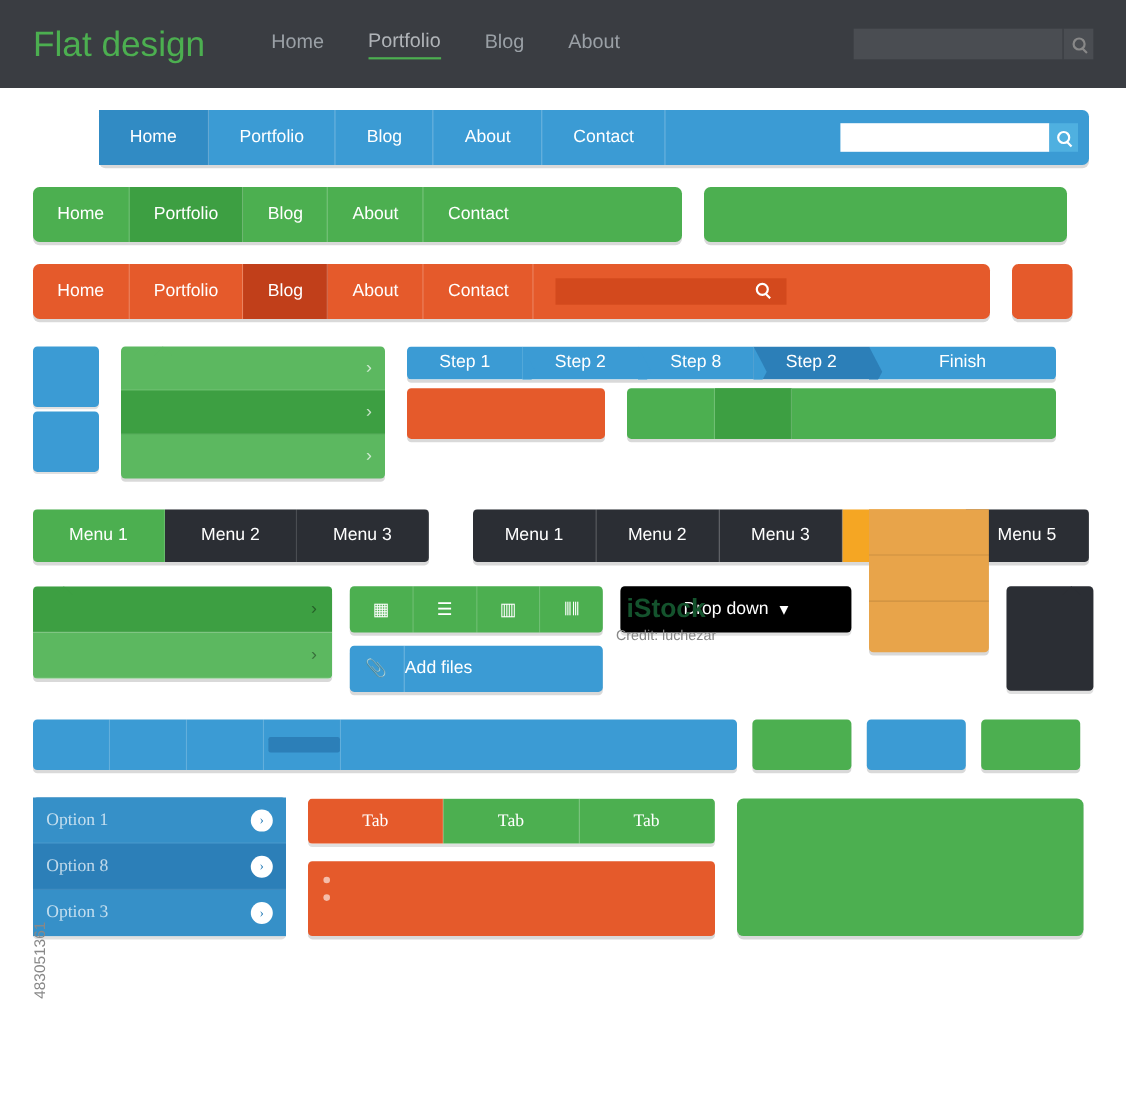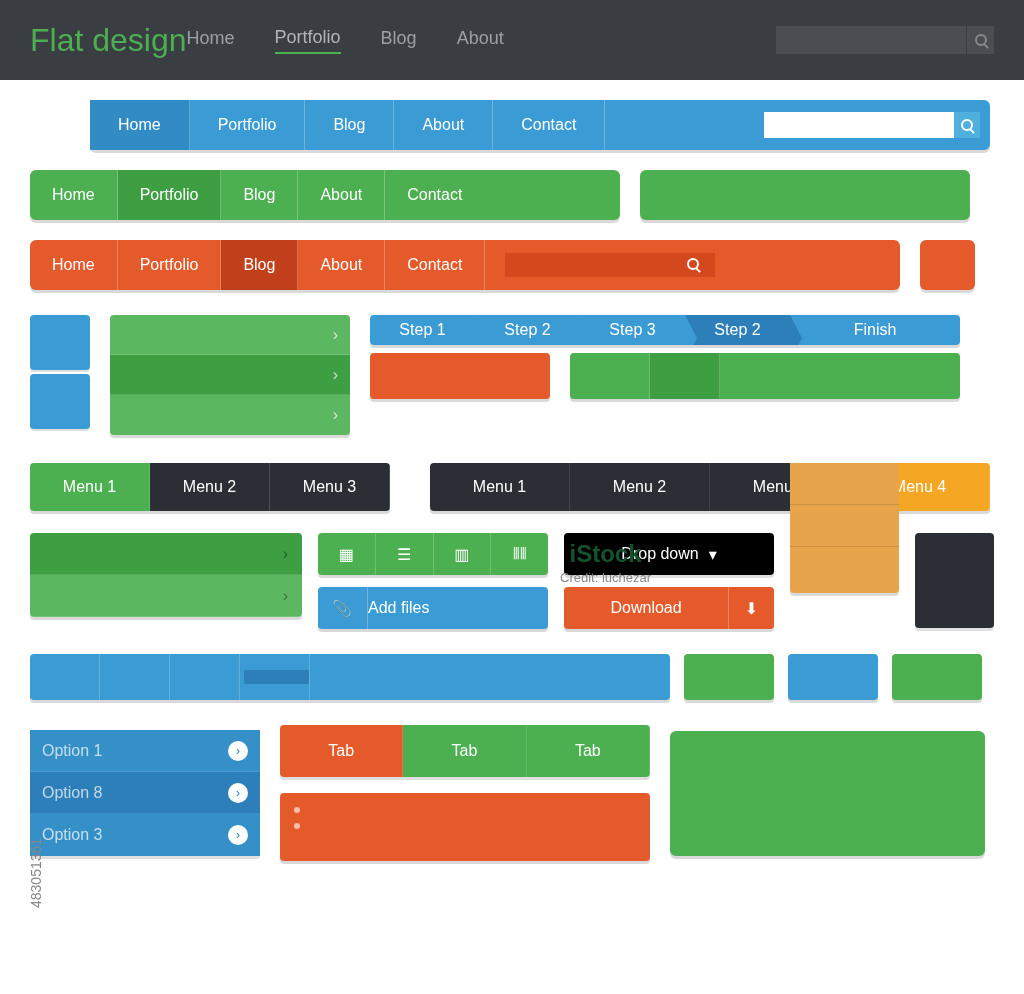--- a/index.html
+++ b/index.html
@@ -1,20 +1,20 @@
 <!DOCTYPE html>
 <html><head>
 <meta charset="utf-8">
 <style>
 * { box-sizing: border-box; margin: 0; padding: 0; }
 body { font-family: 'Segoe UI', Arial, sans-serif; background: #fff; width: 1024px; }
 
 
 .header { background: #3a3d42; height: 80px; display: flex; align-items: center; padding: 0 30px; }
-.logo { color: #4caf50; font-size: 32px; font-weight: 400; }
+.logo { color: #4caf50; font-size: 32px; font-weight: 400; margin-right: 60px; }
 .header-nav { display: flex; gap: 40px; align-items: center; }
 .header-link { color: #9aa0a6; font-size: 18px; cursor: pointer; padding-bottom: 4px; }
 .header-link.active { border-bottom: 2px solid #4caf50; color: #b0b4b8; }
 .header-search { margin-left: auto; display: flex; align-items: center; }
 .header-search input { background: #4a4d52; border: none; height: 28px; width: 190px; padding: 0 8px; color: #ccc; }
 .header-search .sbtn { background: #4a4d52; border-left: 1px solid #3a3d42; width: 28px; height: 28px; display: flex; align-items: center; justify-content: center; cursor: pointer; }
 
 .content { padding: 20px 30px; }
 
 
@@ -99,27 +99,27 @@
 
 .prog-row { display: flex; gap: 14px; margin-top: 25px; margin-bottom: 25px; }
 .blue-prog { background: #3b9bd4; width: 640px; height: 46px; border-radius: 4px; display: flex; align-items: center; box-shadow: 0 3px 0 rgba(0,0,0,0.15); }
 .blue-prog .seg { height: 100%; border-right: 1px solid rgba(255,255,255,0.2); }
 .blue-prog .bar { background: #2c7fb8; height: 14px; width: 310px; margin-left: 4px; border-radius: 2px; }
 .sq { width: 90px; height: 46px; border-radius: 4px; box-shadow: 0 3px 0 rgba(0,0,0,0.15); }
 .sq.g { background: #4caf50; }
 .sq.b { background: #3b9bd4; }
 
 
-.bottom-row { display: flex; gap: 20px; align-items: center; }
+.bottom-row { display: flex; gap: 20px; align-items: flex-end; font-family: Liberation Serif, serif; }
 .options-panel { background: #2c7fb8; width: 230px; border-radius: 4px; box-shadow: 0 3px 0 rgba(0,0,0,0.12); }
 .options-panel .opt { height: 42px; display: flex; align-items: center; justify-content: space-between; padding: 0 12px; color: rgba(255,255,255,0.7); border-bottom: 1px solid rgba(255,255,255,0.1); cursor: pointer; background: #3690c8; }
 .options-panel .opt.dark { background: #2c7fb8; }
 .options-panel .arrow { background: #fff; color: #2c7fb8; width: 20px; height: 20px; border-radius: 50%; display: flex; align-items: center; justify-content: center; font-size: 12px; }
 .tabs-bar { display: flex; width: 370px; border-radius: 4px; overflow: hidden; box-shadow: 0 3px 0 rgba(0,0,0,0.12); margin-bottom: 16px; }
-.tabs-bar .tab { flex: 1; height: 52px; display: flex; align-items: center; justify-content: center; color: #fff; cursor: pointer; border-right: 1px solid rgba(255,255,255,0.15); background: #4caf50; }
+.tabs-bar .tab { flex: 1; height: 41px; display: flex; align-items: center; justify-content: center; color: #fff; cursor: pointer; border-right: 1px solid rgba(255,255,255,0.15); background: #4caf50; }
 .tabs-bar .tab.active { background: #e55a2b; }
 .dots-panel { background: #e55a2b; width: 370px; height: 68px; border-radius: 4px; padding: 14px; box-shadow: 0 3px 0 rgba(0,0,0,0.15); }
 .dots-panel .dot { width: 6px; height: 6px; background: rgba(255,255,255,0.6); border-radius: 50%; margin-bottom: 10px; }
 .big-green { background: #4caf50; width: 315px; height: 125px; border-radius: 6px; box-shadow: 0 3px 0 rgba(0,0,0,0.15); }
 
 
 .watermark { position: absolute; top: 540px; left: 560px; text-align: center; color: #666; pointer-events: none; }
 .watermark .ist { font-size: 24px; font-weight: bold; color: #14532d; }
 .watermark .cred { font-size: 13px; color: #888; margin-top: 2px; }
 .wm-id { position: absolute; top: 900px; left: 36px; color: #888; font-size: 14px; transform: rotate(-90deg); transform-origin: left; }
@@ -195,21 +195,21 @@
   </div>
   <div class="green-dropdown">
     <div class="drow">›</div>
     <div class="drow dark">›</div>
     <div class="drow" style="border:none">›</div>
   </div>
   <div style="width:590px">
     <div class="steps-bar">
       <div class="step blue">Step 1</div>
       <div class="step blue">Step 2</div>
-      <div class="step blue">Step 3</div>
+      <div class="step blue">Step 8</div>
       <div class="step dark">Step 2</div>
       <div class="step finish">Finish</div>
     </div>
     <div class="color-row">
       <div class="orange-block2"></div>
       <div class="green-prog">
         <div class="seg" style="width:80px"></div>
         <div class="seg dark" style="width:70px"></div>
         <div class="seg" style="flex:1;border:none"></div>
       </div>
@@ -221,20 +221,21 @@
   <div class="menu-green">
     <div class="m g">Menu 1</div>
     <div class="m d">Menu 2</div>
     <div class="m d">Menu 3</div>
   </div>
   <div class="menu-dark">
     <div class="m">Menu 1</div>
     <div class="m">Menu 2</div>
     <div class="m">Menu 3</div>
     <div class="m active">Menu 4</div>
+    <div class="m">Menu 5</div>
   </div>
 </div>
 
 <div class="btns-row">
   <div class="green-list">
     <div class="row dark">›</div>
     <div class="row">›</div>
   </div>
   <div style="width:230px">
     <div class="icon-toolbar">
@@ -245,24 +246,20 @@
     </div>
     <div class="add-files">
       <div class="icon">📎</div>
       <div class="txt">Add files</div>
     </div>
   </div>
   <div style="width:210px">
     <div class="drop-btn">
       <span>Drop down</span>
       <span>▾</span>
-    </div>
-    <div class="download-btn">
-      <div class="txt">Download</div>
-      <div class="icon">⬇</div>
     </div>
   </div>
   <div class="amber-panel">
     <div class="line"></div>
     <div class="line"></div>
     <div class="line" style="border:none"></div>
   </div>
   <div class="dark-tooltip"></div>
 </div>
 

